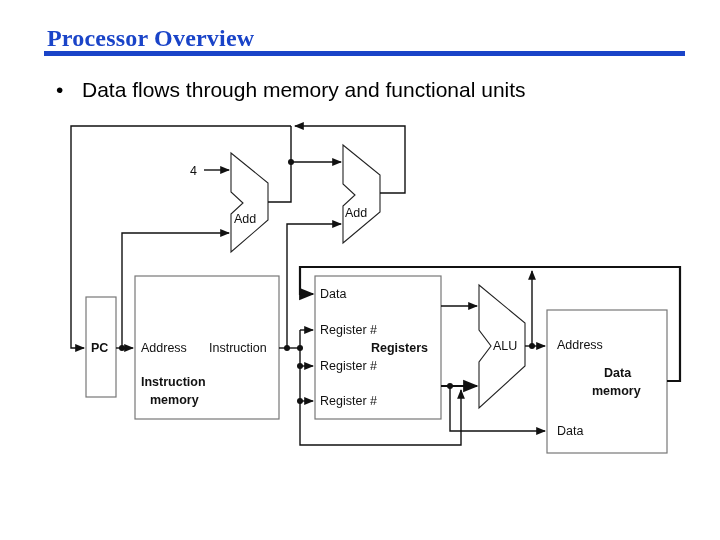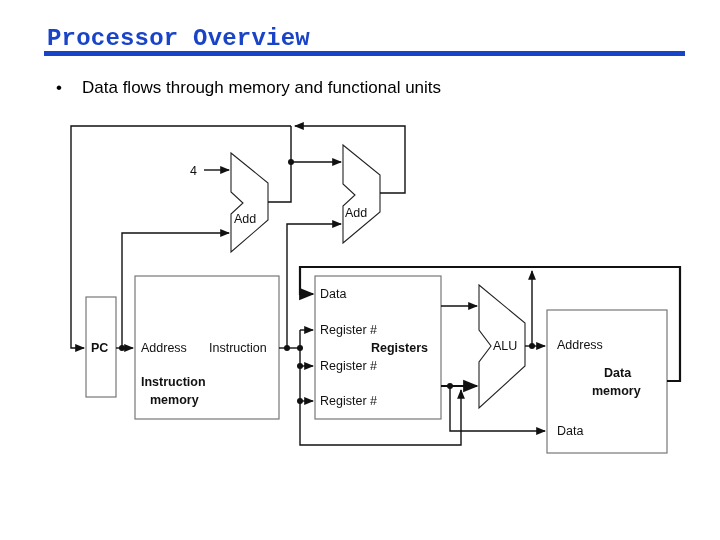--- a/index.html
+++ b/index.html
@@ -1,28 +1,28 @@
 <!DOCTYPE html>
 <html><head>
   <meta charset="utf-8">
   <style>
     html, body { margin: 0; padding: 0; background: #ffffff; }
     body { width: 720px; height: 540px; position: relative; overflow: hidden; font-family: "Liberation Sans", sans-serif; }
     .title {
       position: absolute; left: 47px; top: 25px;
       font-size: 24px; font-weight: bold; color: #1a44c8;
-      font-family: Liberation Mono, monospace; letter-spacing: 0.2px;
+      font-family: Liberation Serif, serif; letter-spacing: 0.2px;
     }
     .title-rule {
       position: absolute; left: 44px; top: 51px; width: 641px; height: 5px;
       background: #1a44c8;
     }
     .bullet-row {
       position: absolute; left: 56px; top: 78px;
-      font-size: 17px; color: #000;
+      font-size: 21px; color: #000;
       font-family: "Liberation Sans", sans-serif;
     }
     .bullet-row .dot { display: inline-block; width: 26px; }
     svg.diagram { position: absolute; left: 0; top: 0; }
     svg text { font-family: "Liberation Sans", sans-serif; fill: #111; }
     .lbl { font-size: 12.5px; }
     .lbl-b { font-size: 12.5px; font-weight: bold; }
     .box { fill: #fff; stroke: #777; stroke-width: 1.2; }
     .wire { fill: none; stroke: #111; stroke-width: 1.4; }
     .wire-thick { fill: none; stroke: #111; stroke-width: 2.2; }

